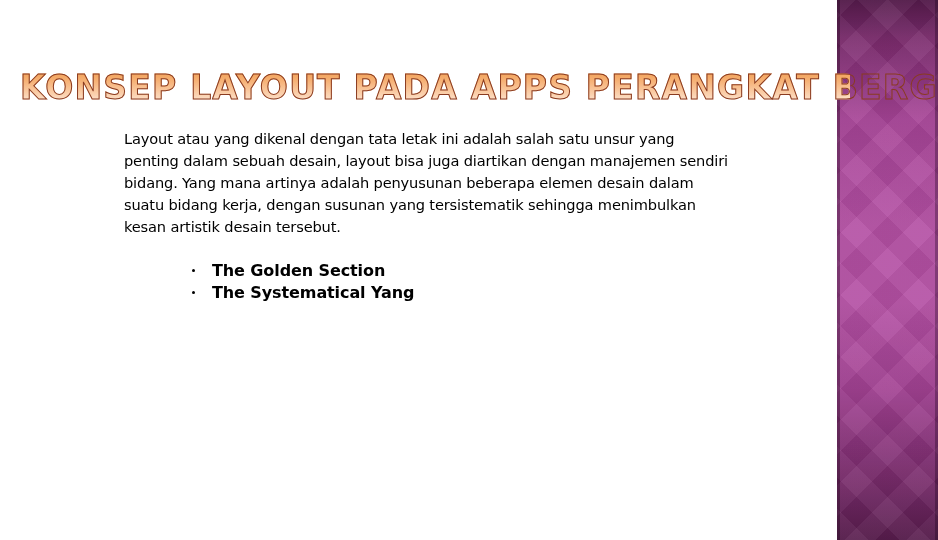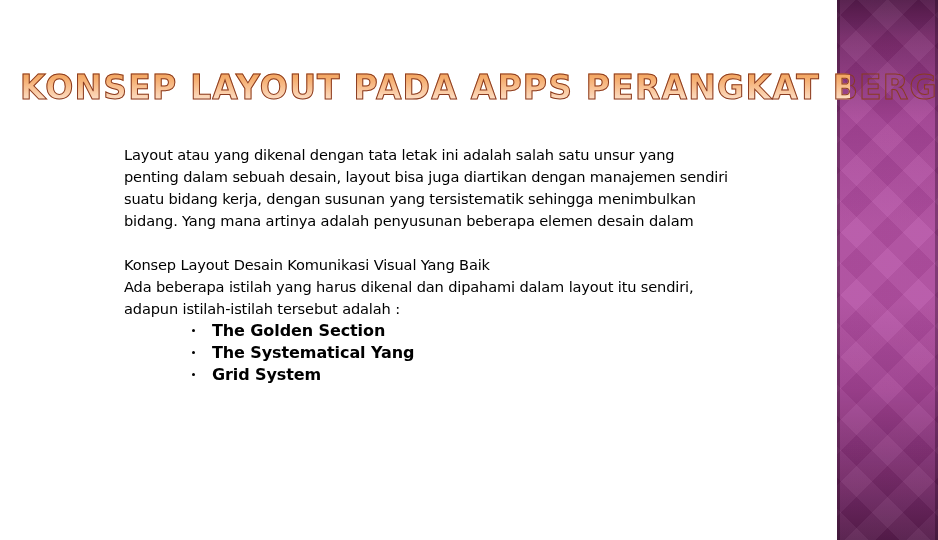--- a/index.html
+++ b/index.html
@@ -90,21 +90,21 @@
     -webkit-text-fill-color: transparent;
     -webkit-text-stroke: 1px #8a3b20;
     paint-order: stroke fill;
     text-transform: uppercase;
   }
 
   
   .body-block {
     position: absolute;
     left: 124px;
-    top: 144px;
+    top: 128px;
     width: 690px;
   }
   .para {
     margin: 0;
     font-family: "DejaVu Sans", sans-serif;
     font-size: 14.6px;
     line-height: 22px;
     color: #000000;
     letter-spacing: -0.15px;
   }
@@ -147,41 +147,33 @@
     <div class="edge-dark-right"></div>
   </div>
 
   <h1 class="slide-title">KONSEP LAYOUT PADA APPS PERANGKAT BERGERAK</h1>
 
   <div class="body-block">
 
     <p class="para">
       <span class="para-line">Layout atau yang dikenal dengan tata letak ini adalah salah satu unsur yang</span>
       <span class="para-line">penting dalam sebuah desain, layout bisa juga diartikan dengan manajemen sendiri</span>
+      <span class="para-line">bidang. Yang mana artinya adalah penyusunan beberapa elemen desain dalam</span>
       <span class="para-line">suatu bidang kerja, dengan susunan yang tersistematik sehingga menimbulkan</span>
-      <span class="para-line">bidang. Yang mana artinya adalah penyusunan beberapa elemen desain dalam</span>
+      <span class="para-line">kesan artistik desain tersebut.</span>
     </p>
 
     <div class="para-gap"></div>
 
-    <p class="para">
-      <span class="para-line">Konsep Layout Desain Komunikasi Visual Yang Baik</span>
-      <span class="para-line">Ada beberapa istilah yang harus dikenal dan dipahami dalam layout itu sendiri,</span>
-      <span class="para-line">adapun istilah-istilah tersebut adalah :</span>
-    </p>
 
     <ul class="bullet-list">
       <li>
         <span class="dot"></span>
         <span>The Golden Section</span>
       </li>
       <li>
         <span class="dot"></span>
         <span>The Systematical Yang</span>
       </li>
-      <li>
-        <span class="dot"></span>
-        <span>Grid System</span>
-      </li>
     </ul>
 
   </div>
 </div>
 
 </body></html>

